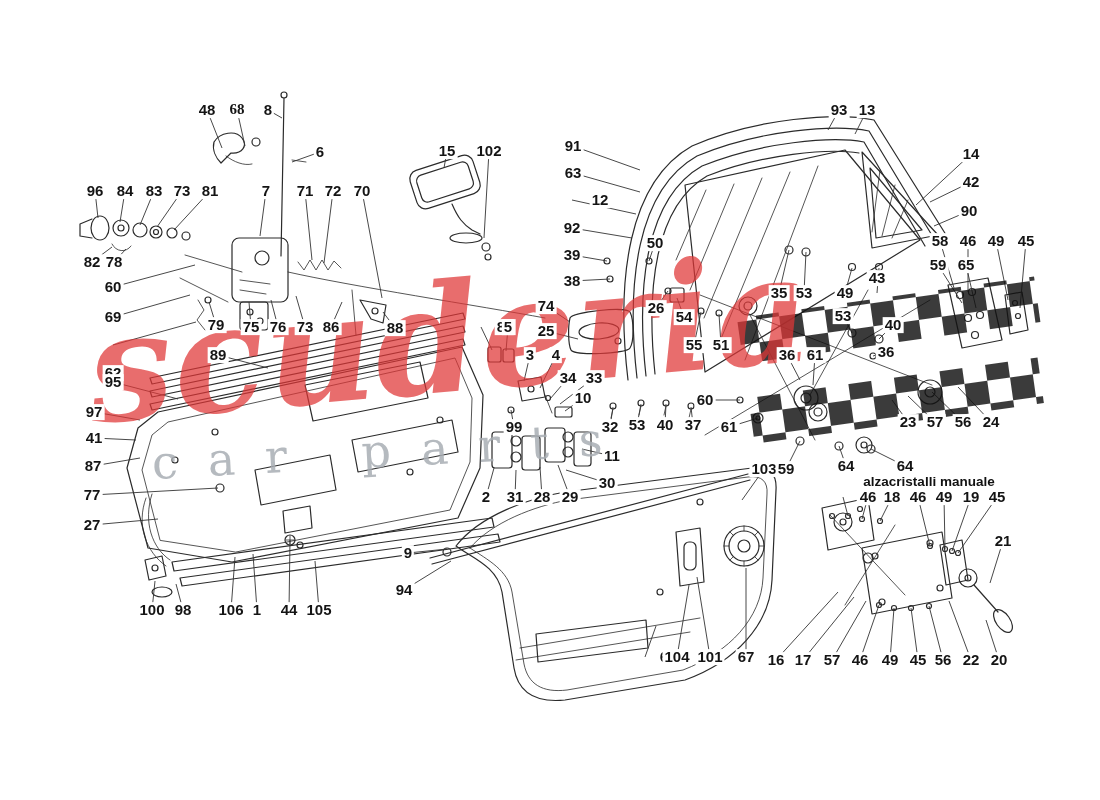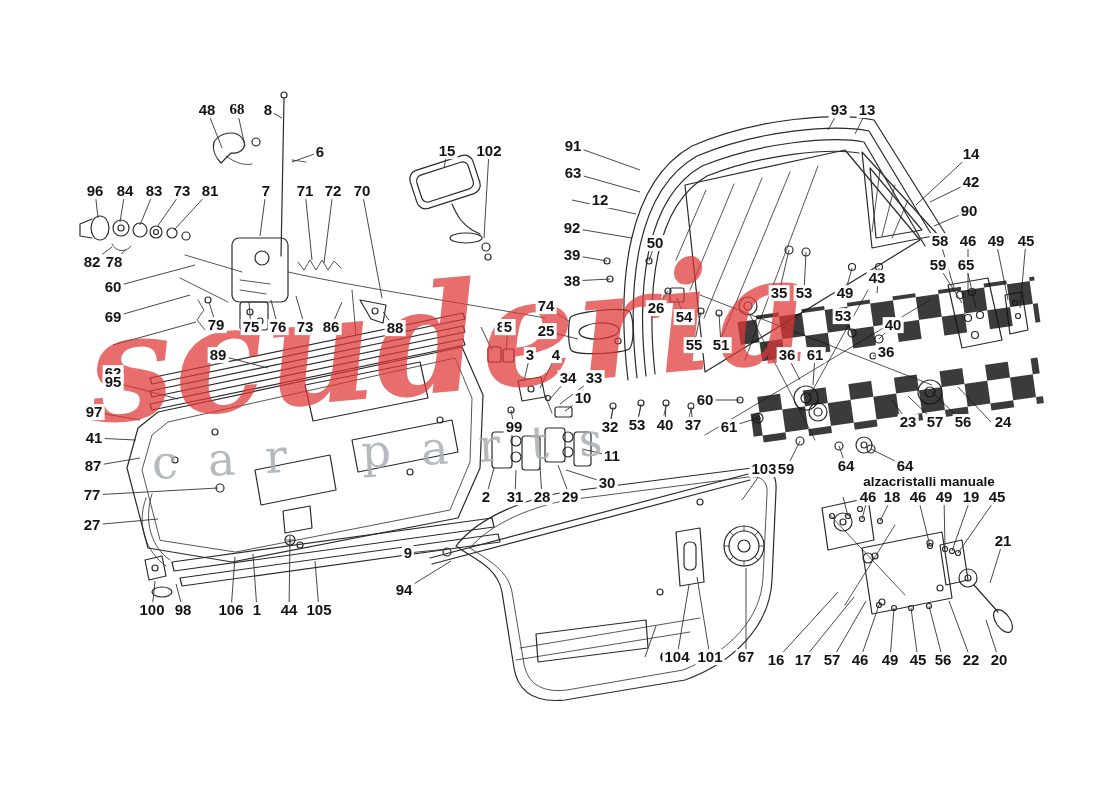--- a/index.html
+++ b/index.html
@@ -479,21 +479,21 @@
       <div class="callout" style="left: 94px; top: 438px;">41</div>
       <div class="callout" style="left: 514px; top: 427px;">99</div>
       <div class="callout" style="left: 610px; top: 427px;">32</div>
       <div class="callout" style="left: 637px; top: 425px;">53</div>
       <div class="callout" style="left: 665px; top: 425px;">40</div>
       <div class="callout" style="left: 693px; top: 425px;">37</div>
       <div class="callout" style="left: 729px; top: 427px;">61</div>
       <div class="callout" style="left: 908px; top: 422px;">23</div>
       <div class="callout" style="left: 935px; top: 422px;">57</div>
       <div class="callout" style="left: 963px; top: 422px;">56</div>
-      <div class="callout" style="left: 991px; top: 422px; margin-left: 12px;">24</div>
+      <div class="callout" style="left: 991px; top: 422px;">24</div>
       <div class="callout" style="left: 93px; top: 466px;">87</div>
       <div class="callout" style="left: 612px; top: 456px;">11</div>
       <div class="callout" style="left: 764px; top: 469px;">103</div>
       <div class="callout" style="left: 786px; top: 469px;">59</div>
       <div class="callout" style="left: 846px; top: 466px;">64</div>
       <div class="callout" style="left: 905px; top: 466px;">64</div>
       <div class="callout" style="left: 92px; top: 495px;">77</div>
       <div class="callout" style="left: 607px; top: 483px;">30</div>
       <div class="callout" style="left: 486px; top: 497px;">2</div>
       <div class="callout" style="left: 515px; top: 497px;">31</div>

